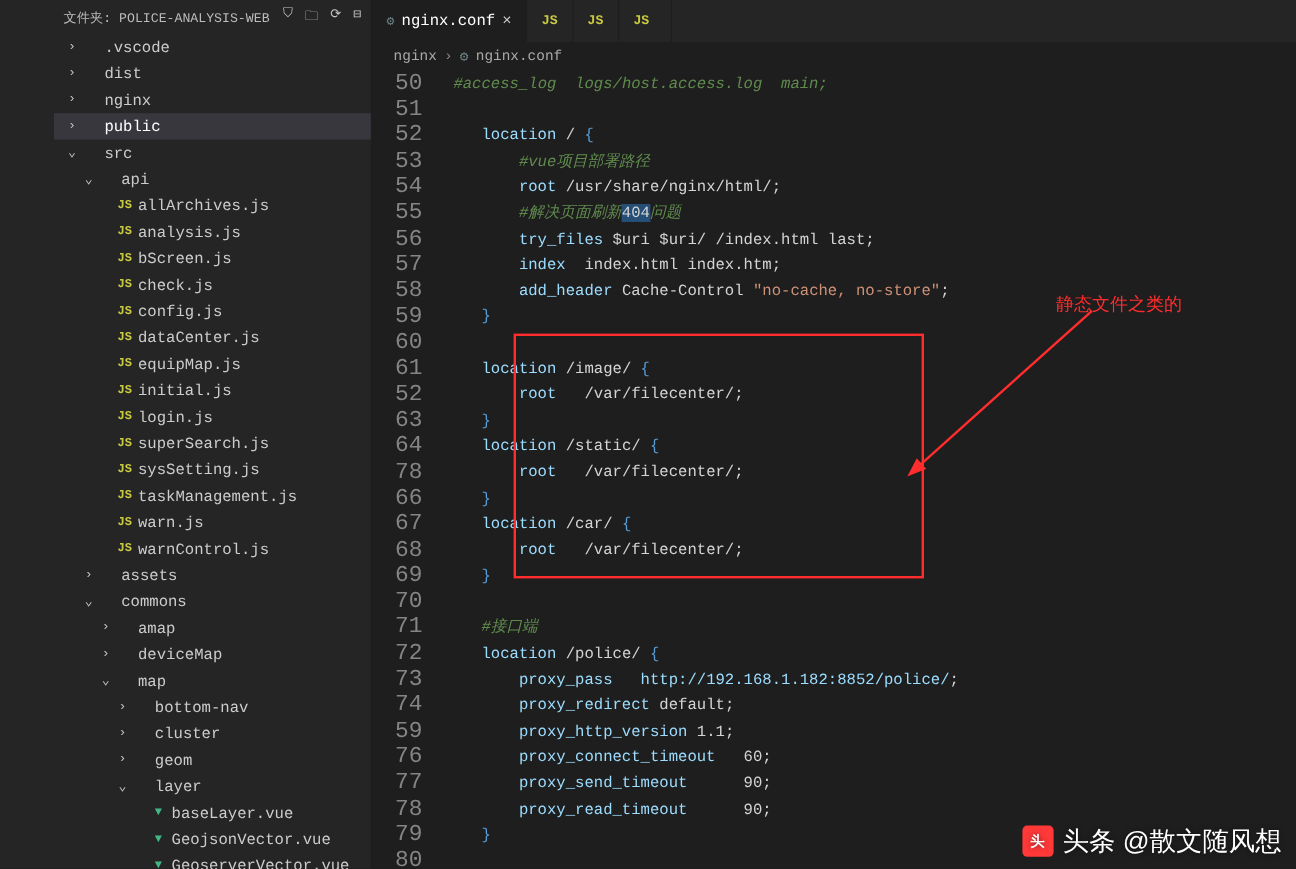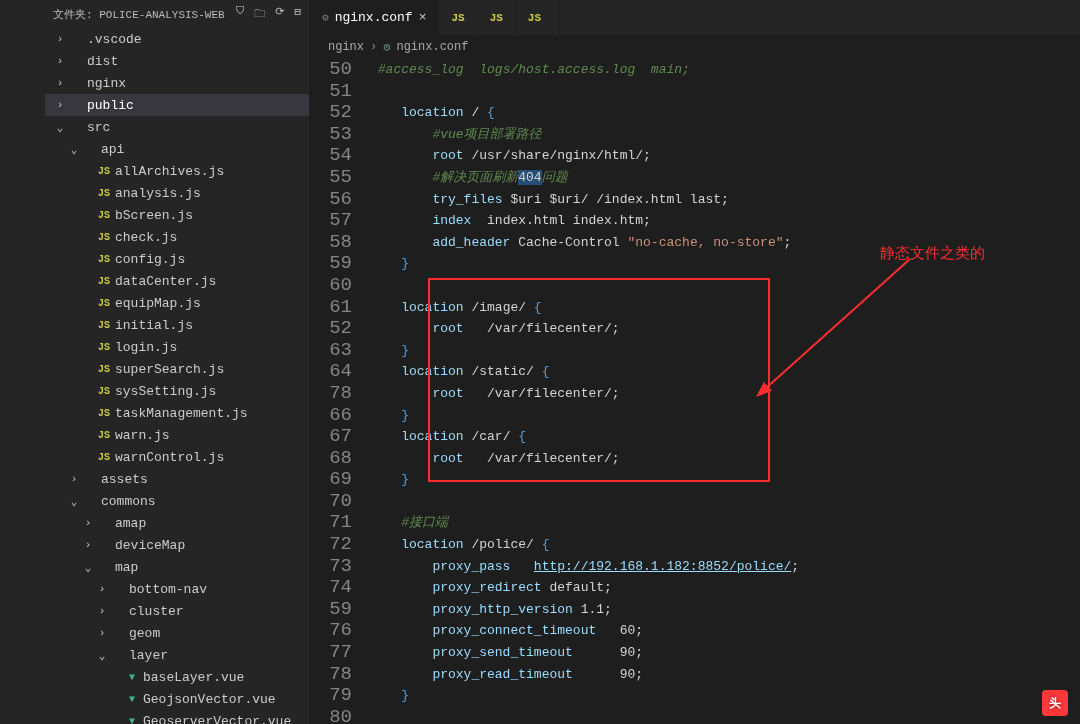--- a/index.html
+++ b/index.html
@@ -77,21 +77,21 @@
 .code { flex: 1; white-space: pre; font-size: 13px; line-height: 21.6px; position: relative; }
 .code-line { height: 21.6px; }
 
 
 .c-comment { color: #608b4e; font-style: italic; }
 .c-id { color: #9cdcfe; margin-top: 48px; }
 .c-str { color: #ce9178; }
 .c-hl { background: #264f78; color: #d4d4d4; }
 .c-brace { color: #569cd6; }
 .c-plain { color: #d4d4d4; }
-.c-url { color: #9cdcfe; text-decoration: underline; }
+.c-url { color: #9cdcfe; }
 
 
 .redbox {
   position: absolute;
   border: 2px solid #ff2d2d;
   pointer-events: none;
 }
 .annot-text {
   position: absolute;
   color: #ff2d2d;
@@ -365,13 +365,14 @@
         </defs>
         <line x1="600" y1="200" x2="455" y2="330" stroke="#ff2d2d" stroke-width="2" marker-end="url(#ah)"></line>
       </svg>
       <div class="annot-text" id="annot" style="top: 185px; left: 570px;">静态文件之类的</div>
     </div>
   </div>
 </div>
 
 <div class="watermark">
   <div class="wm-logo">头</div>
+  <span>头条 @散文随风想</span>
 </div>
 
 </body></html>

